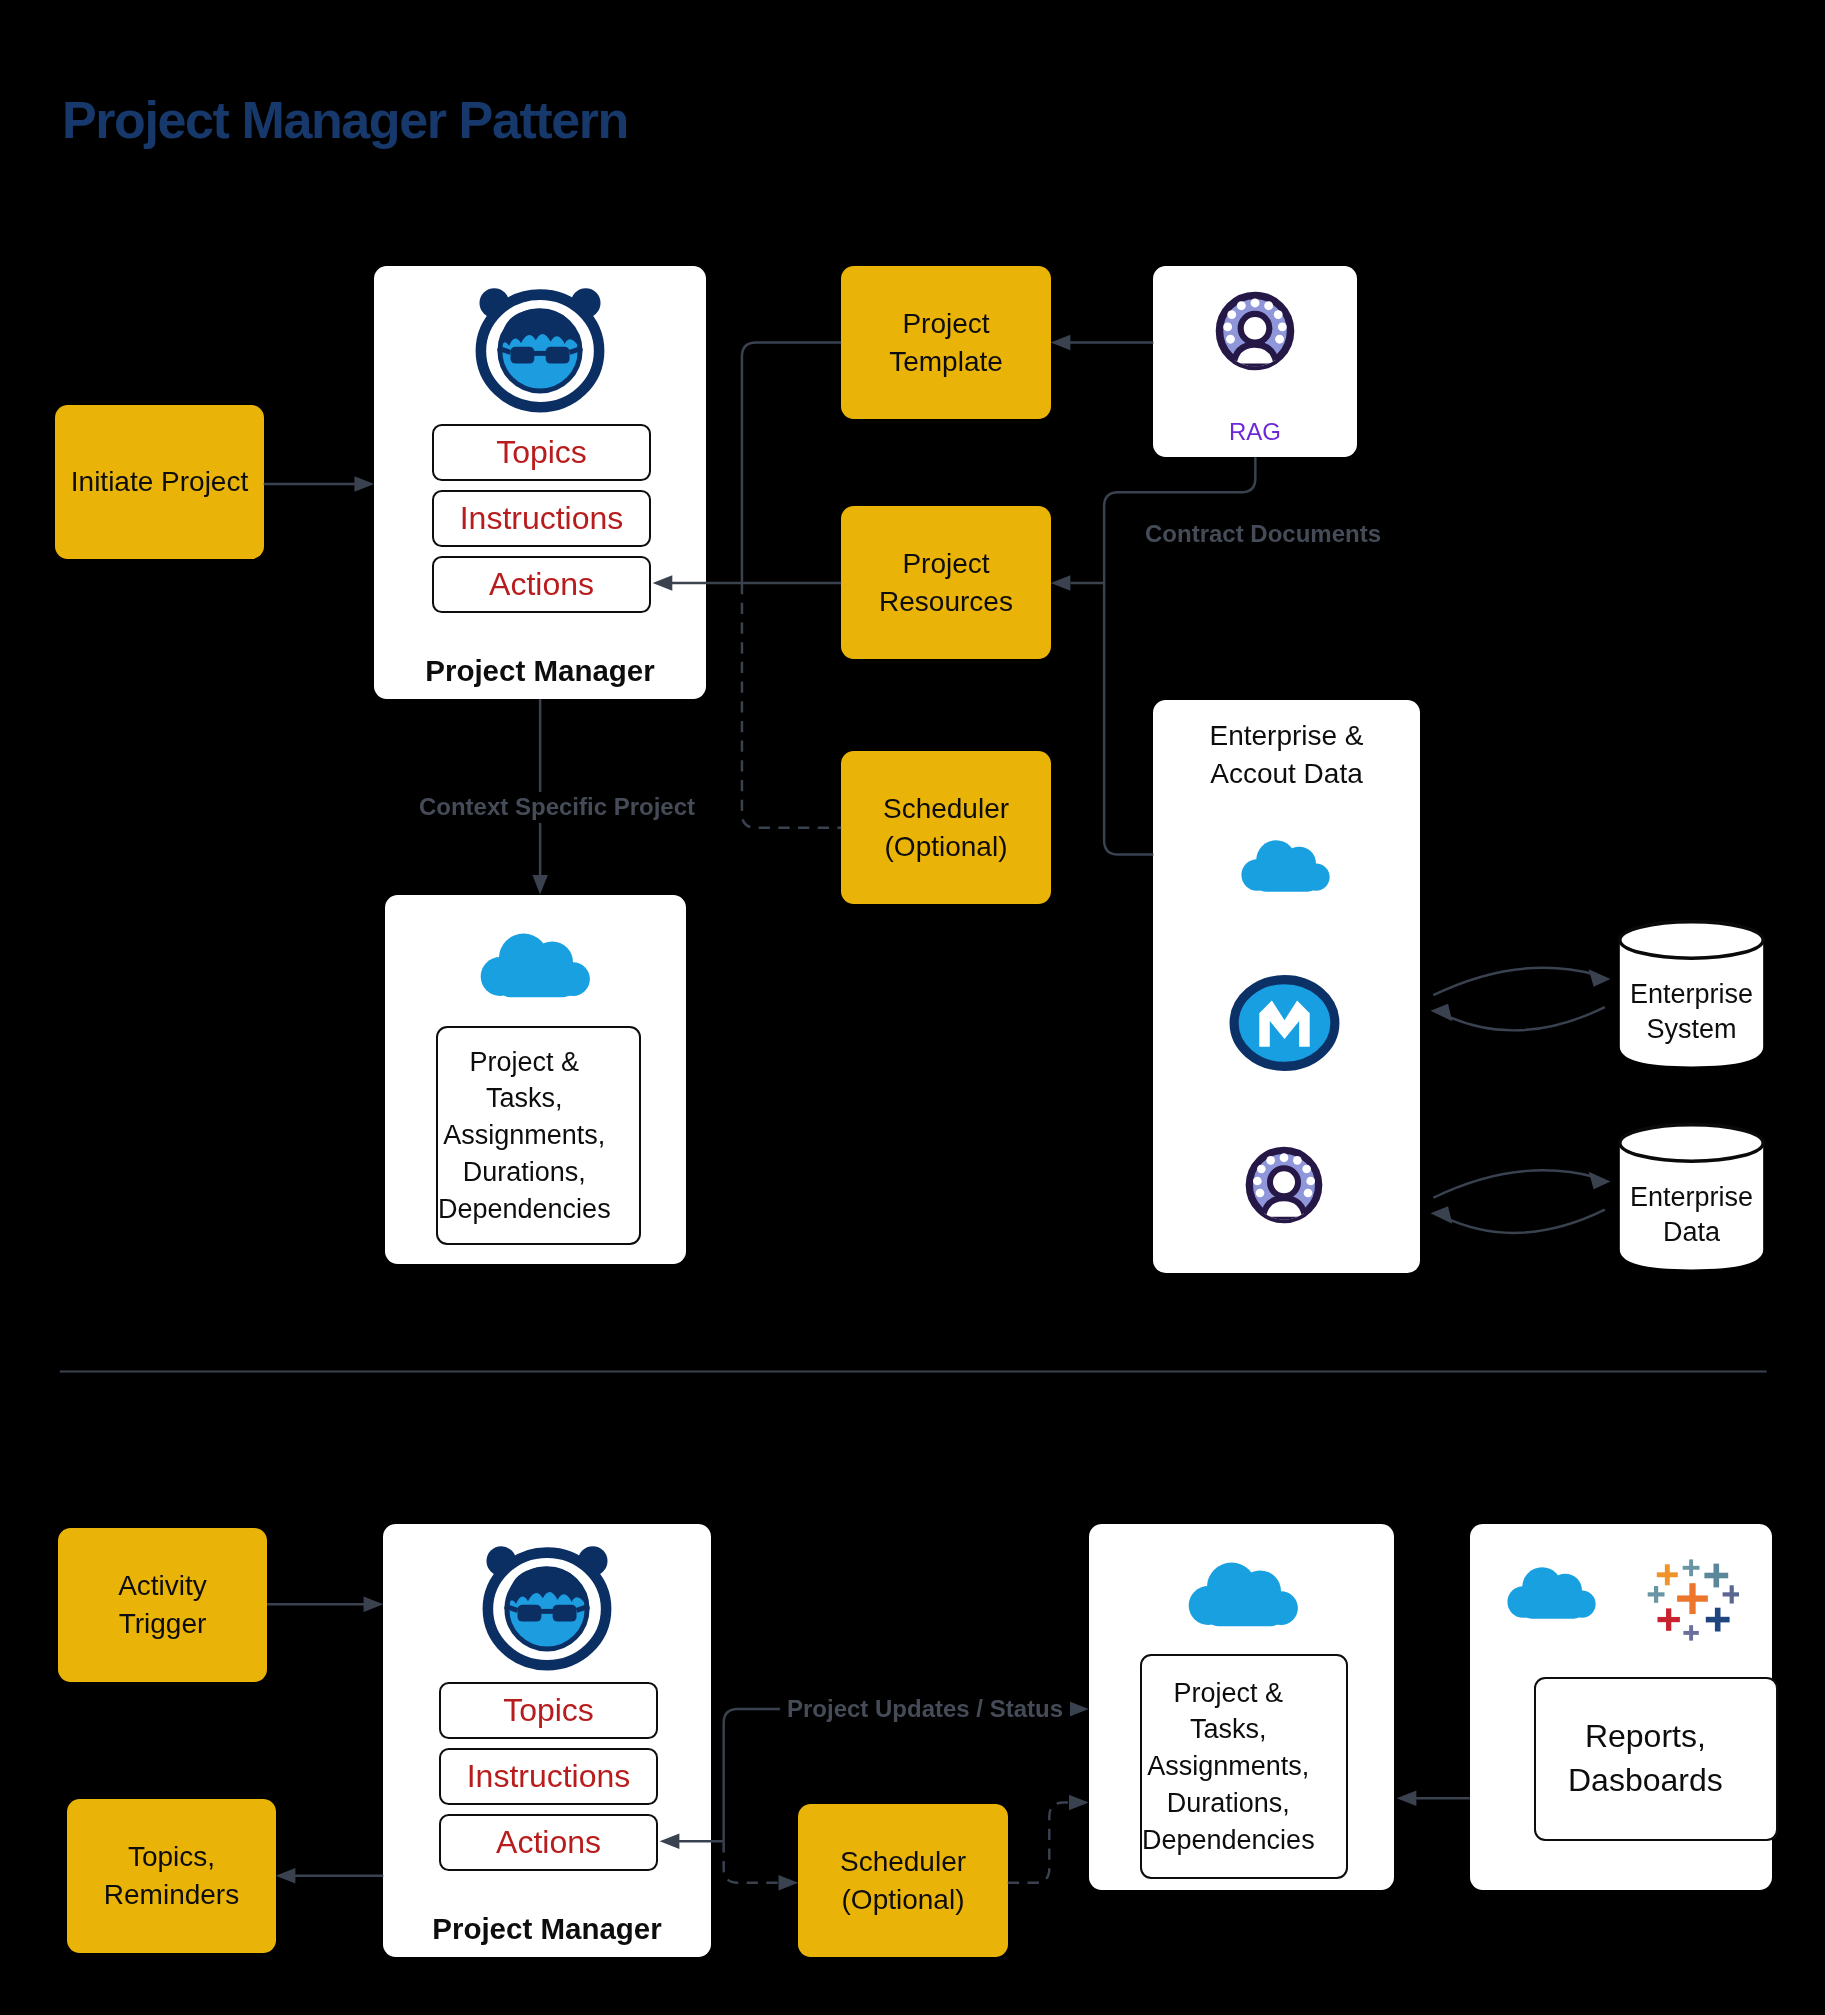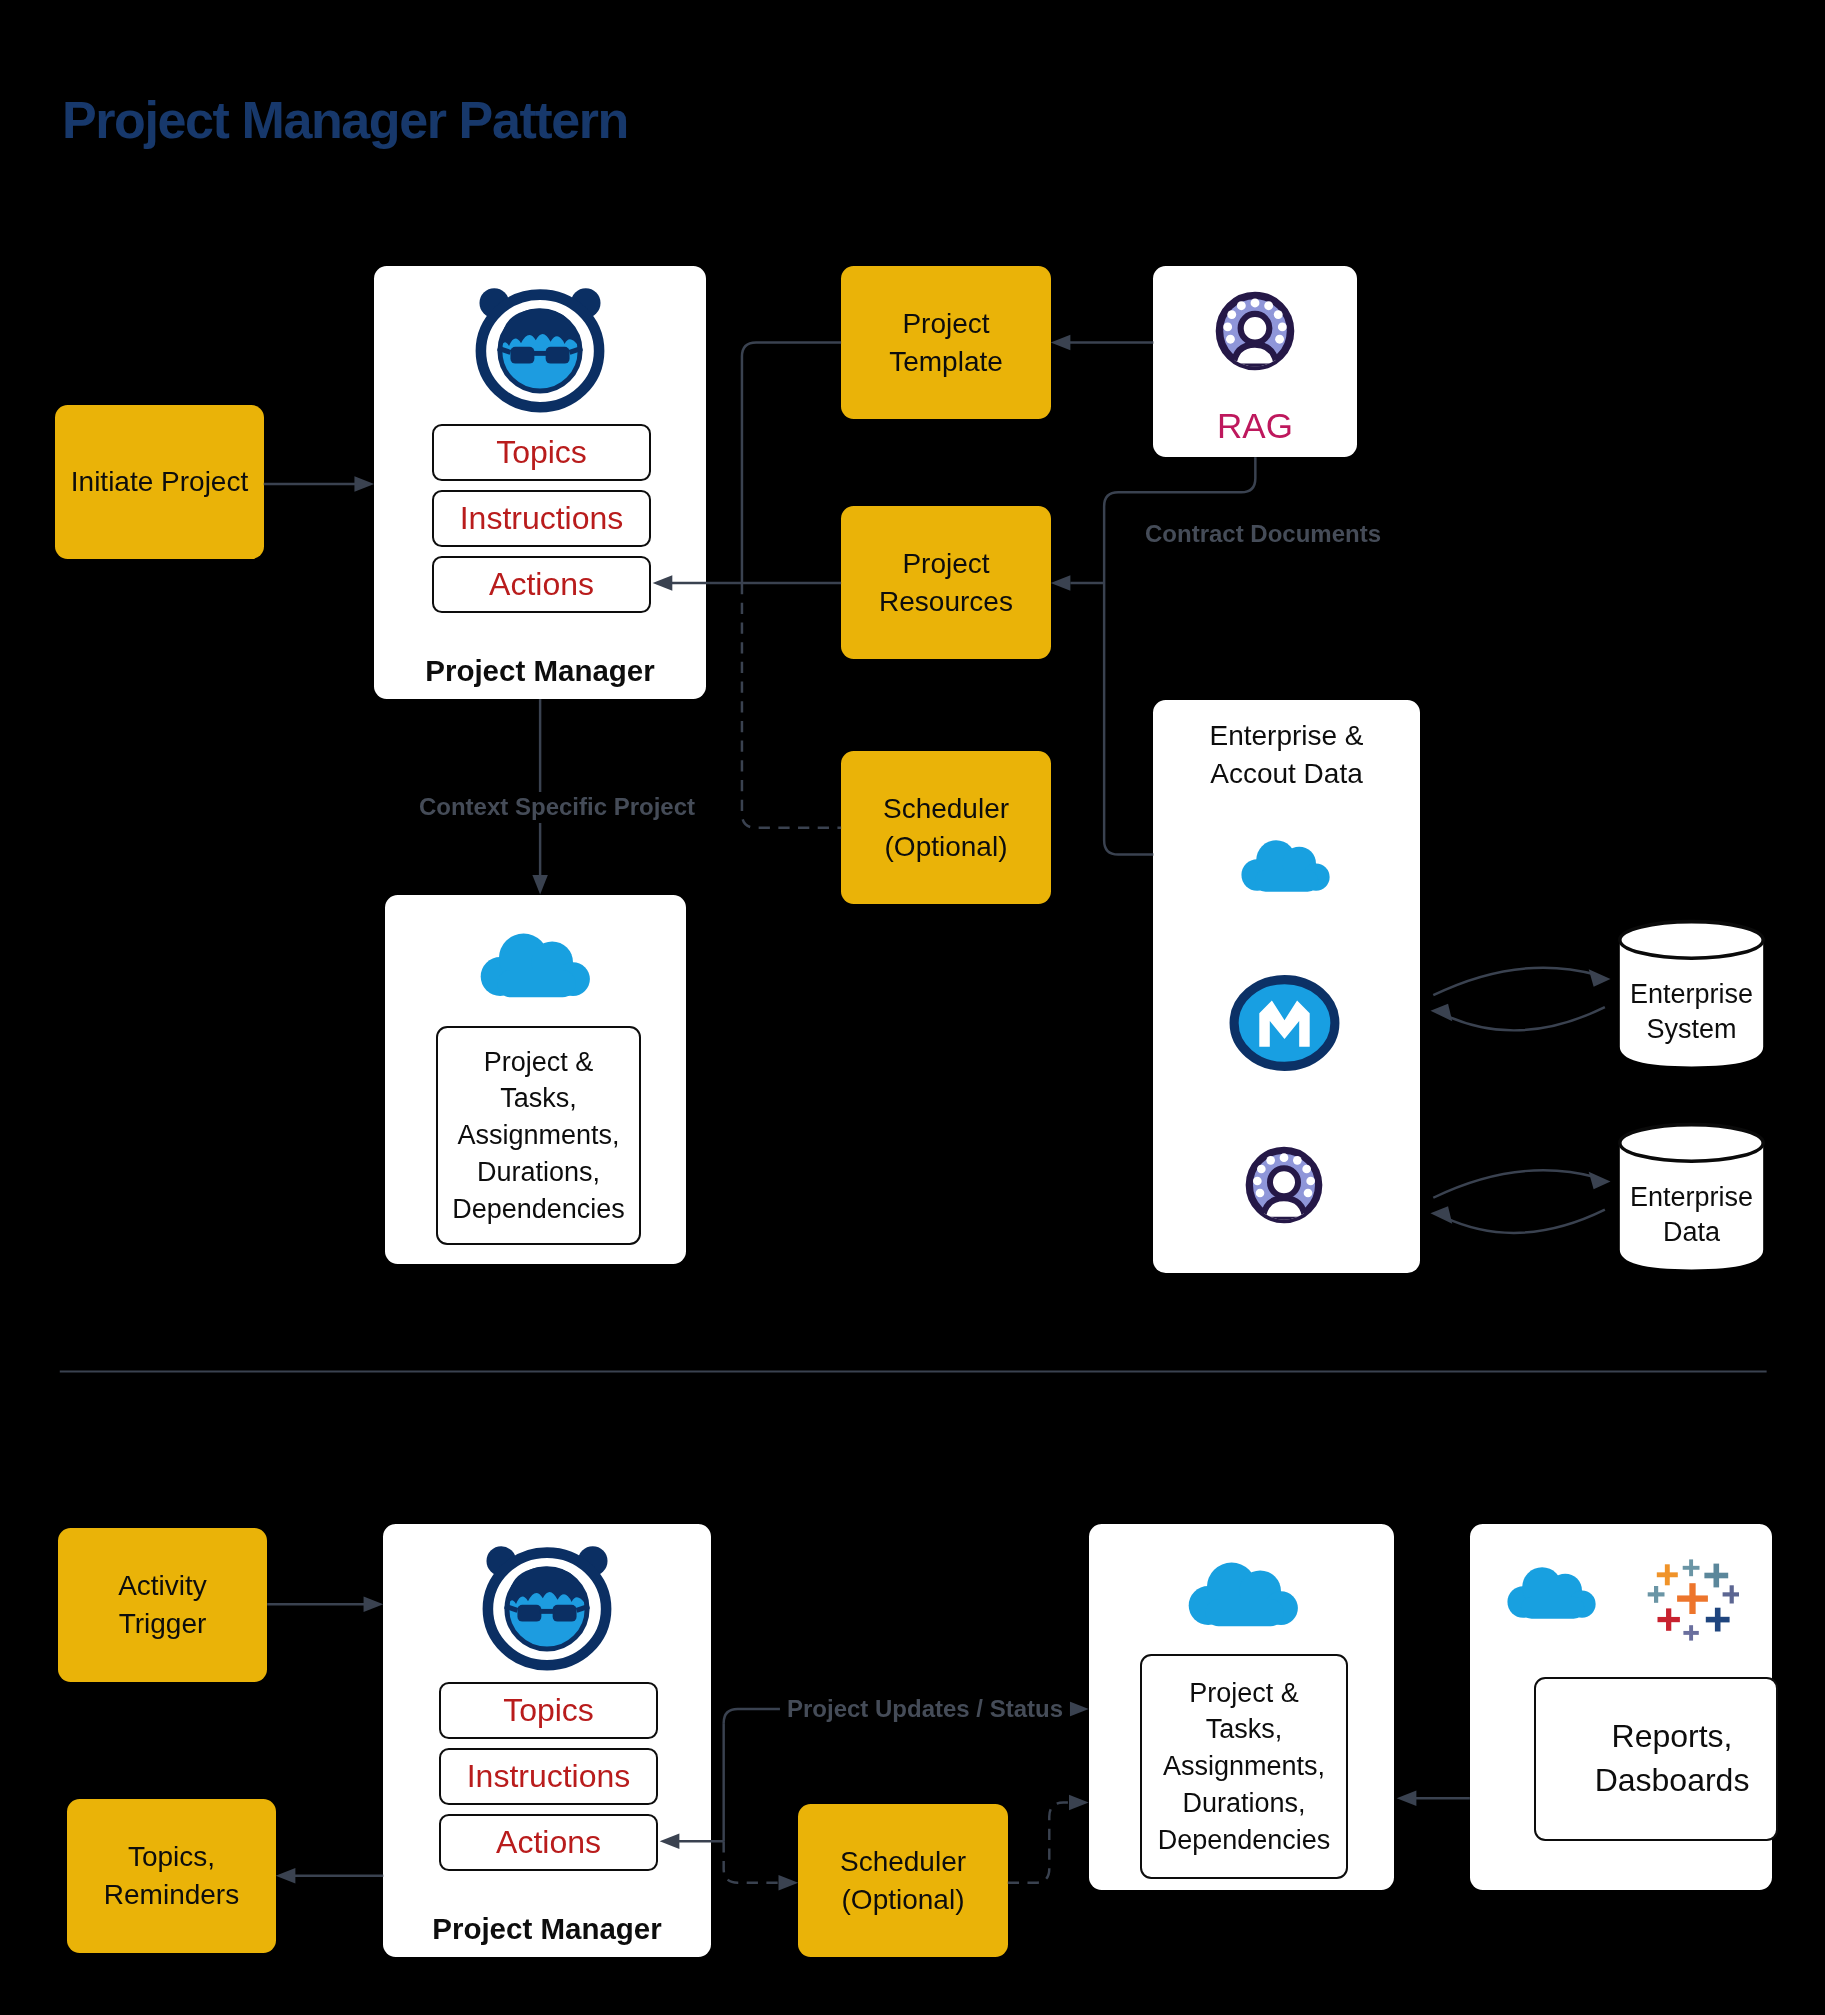--- a/index.html
+++ b/index.html
@@ -6,30 +6,30 @@
   .stage{position:relative;width:1825px;height:2015px;background:#000;overflow:hidden;
          font-family:"Liberation Sans", sans-serif;color:#0d0d0d;}
   .page-title{position:absolute;font-size:52px;font-weight:700;letter-spacing:-1.4px;color:#17386b;white-space:nowrap;}
   .box{position:absolute;background:#eab308;border-radius:12.7px;display:flex;align-items:center;justify-content:center;
        text-align:center;font-size:28px;line-height:1.35;color:#0d0d0d;}
   .panel{position:absolute;background:#fff;border-radius:12.7px;}
   .ml{white-space:pre-line;}
   .chip{position:absolute;background:#fff;border:2.1px solid #0d0d0d;border-radius:9.8px;display:flex;align-items:center;
         justify-content:center;font-size:32px;color:#b91c1c;}
   .inner-box{position:absolute;background:#fff;border:2.5px solid #0d0d0d;border-radius:11.3px;display:flex;align-items:center;
-        justify-content:center;text-align:center;font-size:27px;line-height:1.36;color:#0d0d0d;}
+        text-align:center;font-size:27px;line-height:1.36;color:#0d0d0d;}
   .pm-label{position:absolute;left:0;right:0;bottom:11.3px;text-align:center;font-size:29.5px;font-weight:700;color:#0d0d0d;}
   .icon{position:absolute;}
   .muted-label{position:absolute;font-size:24px;font-weight:700;color:#454c58;background:#000;padding:1.4px 7px;
         white-space:nowrap;z-index:6;}
   .connectors{position:absolute;left:0;top:0;z-index:5;pointer-events:none;}
   .ent-title{position:absolute;left:0;right:0;top:17px;text-align:center;font-size:28px;line-height:1.35;color:#0d0d0d;}
   .cyl-label{position:absolute;left:0;right:0;top:42px;bottom:5.6px;display:flex;align-items:center;justify-content:center;
         text-align:center;font-size:27px;line-height:1.32;color:#0d0d0d;}
-  .rag-label{position:absolute;left:0;right:0;bottom:11.3px;text-align:center;font-size:35px;color:#be185d;}
+  .rag-label{position:absolute;left:0;right:0;bottom:11.3px;text-align:center;font-size:24px;color:#6d28d9;}
 </style>
 </head>
 <body>
 
 <div class="stage">
 
   <div class="page-title" style="left:62px;top:90px;">Project Manager Pattern</div>
 
   <div class="box" style="left:55px;top:405px;width:209px;height:154px;">
     <span>Initiate Project</span>

